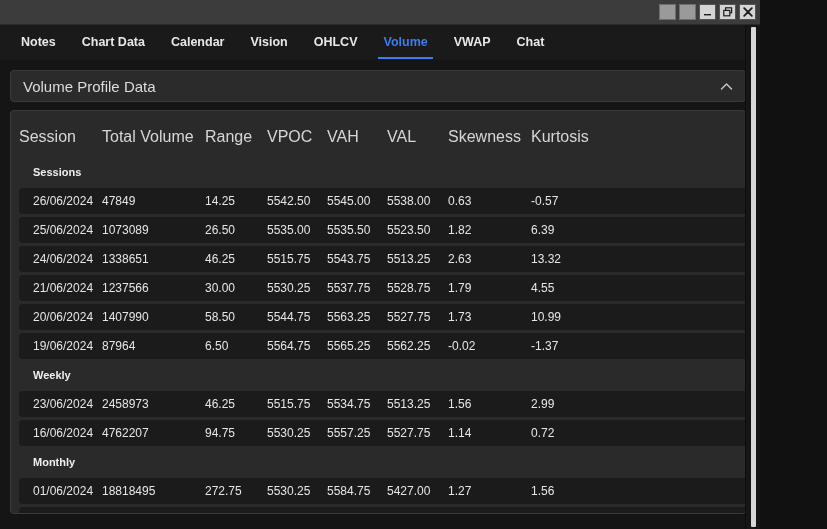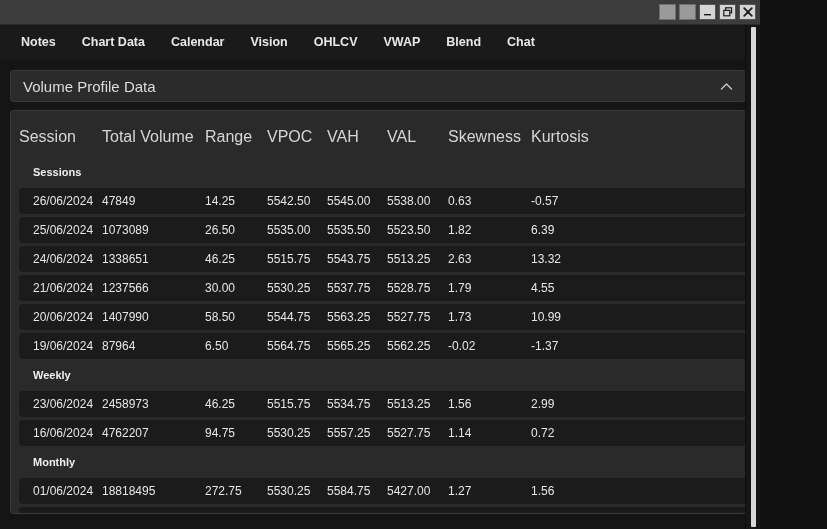--- a/index.html
+++ b/index.html
@@ -229,25 +229,25 @@
       </div>
     <div class="tab">
         <span>Calendar</span>
       </div>
     <div class="tab">
         <span>Vision</span>
       </div>
     <div class="tab">
         <span>OHLCV</span>
       </div>
+    <div class="tab active">
+        <span>Volume</span>
+      </div>
     <div class="tab">
         <span>VWAP</span>
-      </div>
-    <div class="tab">
-        <span>Blend</span>
       </div>
     <div class="tab">
         <span>Chat</span>
       </div>
   </div>
 
   <div class="body-area">
 
     <div class="panel-header">
       <span class="panel-title">Volume Profile Data</span>

